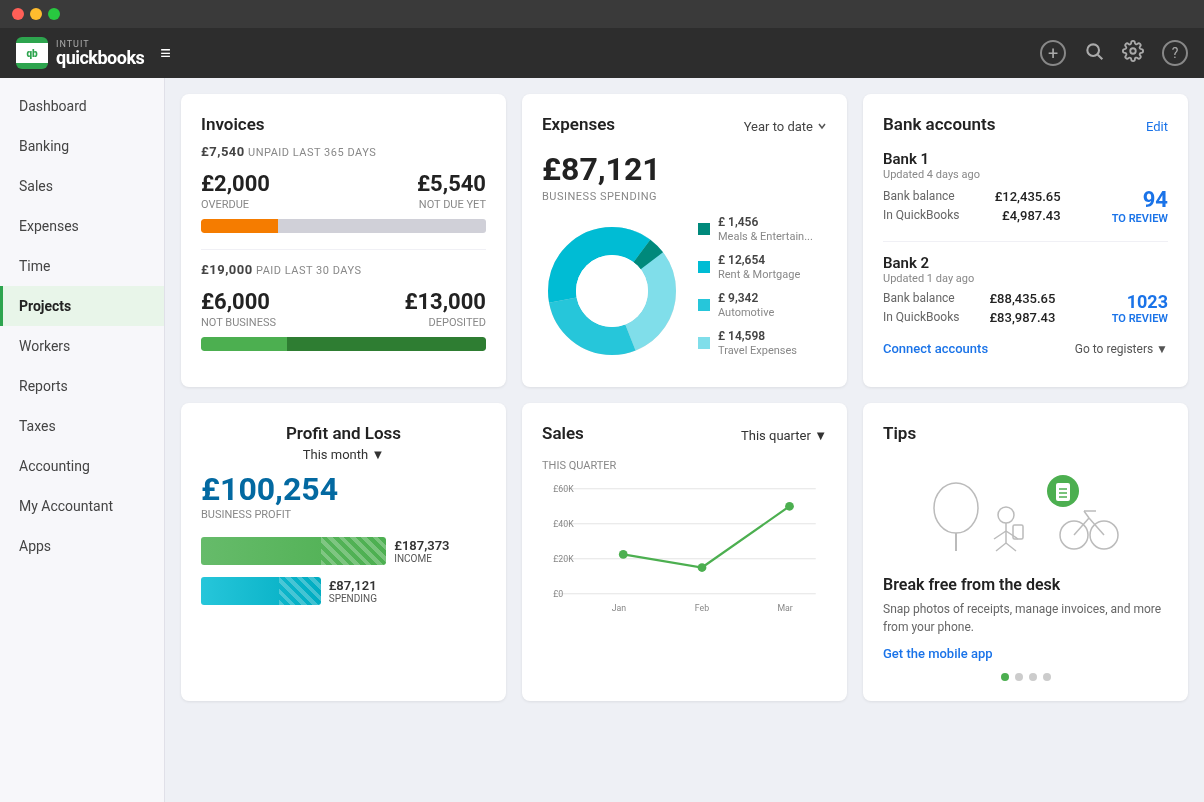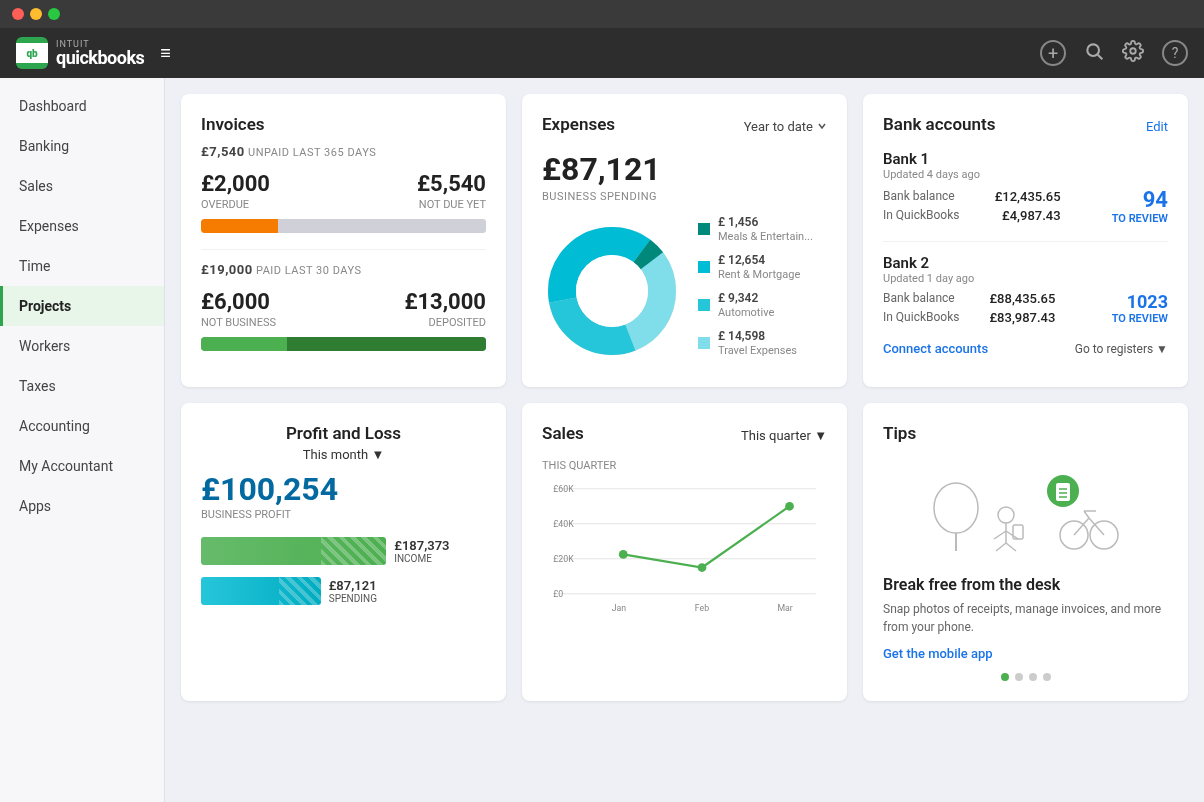--- a/index.html
+++ b/index.html
@@ -159,20 +159,21 @@
   <div class="main-layout">
 
     <div class="sidebar">
       <div class="sidebar-item">Dashboard</div>
       <div class="sidebar-item">Banking</div>
       <div class="sidebar-item">Sales</div>
       <div class="sidebar-item">Expenses</div>
       <div class="sidebar-item">Time</div>
       <div class="sidebar-item active">Projects</div>
       <div class="sidebar-item">Workers</div>
+      <div class="sidebar-item">Reports</div>
       <div class="sidebar-item">Taxes</div>
       <div class="sidebar-item">Accounting</div>
       <div class="sidebar-item">My Accountant</div>
       <div class="sidebar-item">Apps</div>
     </div>
 
     <div class="content">
       <div class="grid-2x3">
 
         <div class="card">

